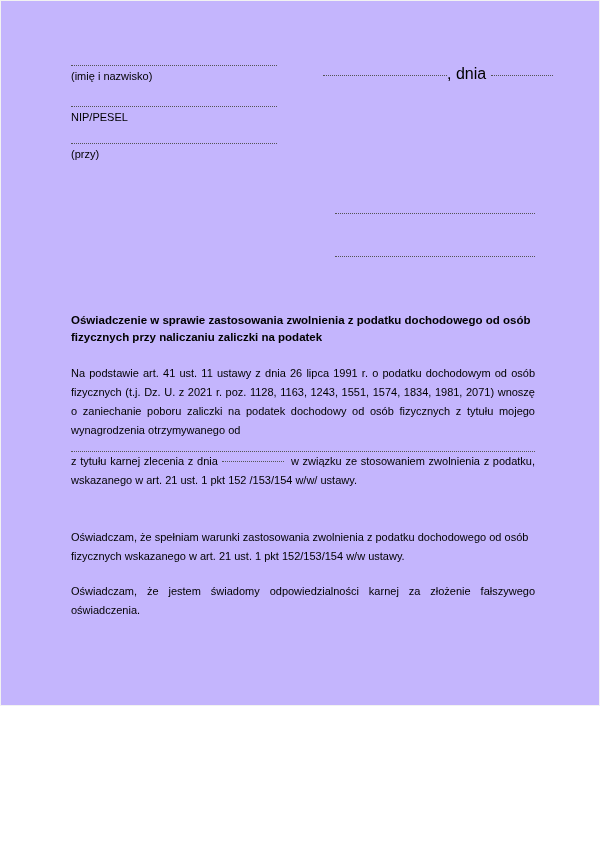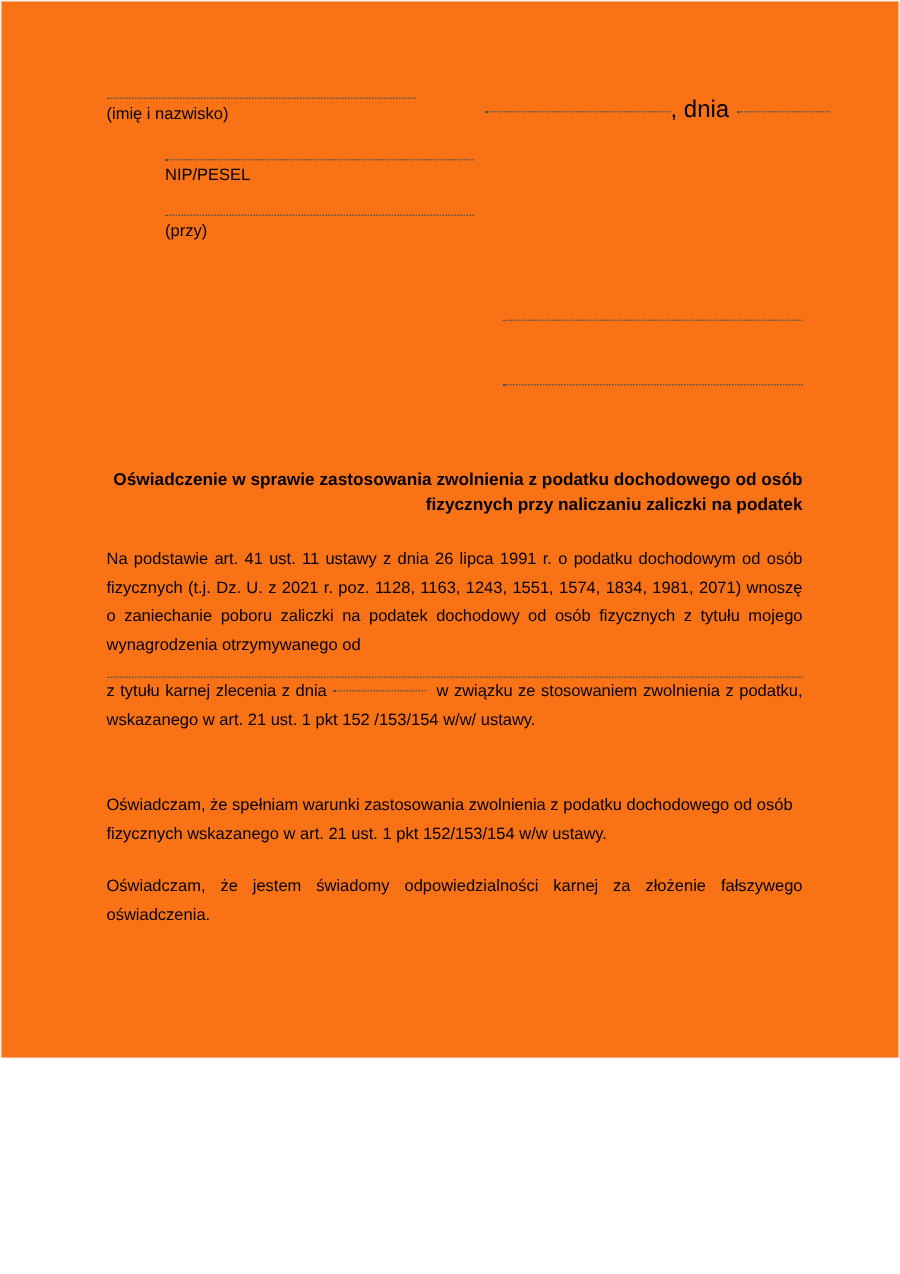--- a/index.html
+++ b/index.html
@@ -9,21 +9,21 @@
     background: #ffffff;
   }
   body {
     font-family: "Liberation Sans", sans-serif;
     color: #000000;
   }
   .page {
     position: relative;
     width: 600px;
     height: 706px;
-    background: #f97316;
+    background: #c4b5fd;
     border: 1px solid #f2f2f2;
     box-sizing: border-box;
     overflow: hidden;
     text-decoration: underline;
   }
 
   
   .dots {
     display: block;
     border-bottom: 1px dotted #555555;
@@ -62,41 +62,40 @@
     text-align: right;
   }
   .field-label {
     font-size: 11px;
     line-height: 16px;
     padding-top: 2px;
     display: block;
   }
   .field-block {
     width: 206px;
-    margin-left: 39px;
   }
   .gap-22 { height: 22px; }
   .gap-18 { height: 18px; }
 
   
   .addressee {
     position: absolute;
     left: 334px;
     top: 212px;
     width: 200px;
   }
   .addressee .dots { margin-bottom: 42px; }
 
   
   .doc-title {
     position: absolute;
     left: 70px;
     top: 311px;
     width: 464px;
-    text-align: right;
+    text-align: left;
     font-size: 11.5px;
     font-weight: bold;
     line-height: 17px;
   }
 
   
   .body-area {
     position: absolute;
     left: 70px;
     top: 363px;

